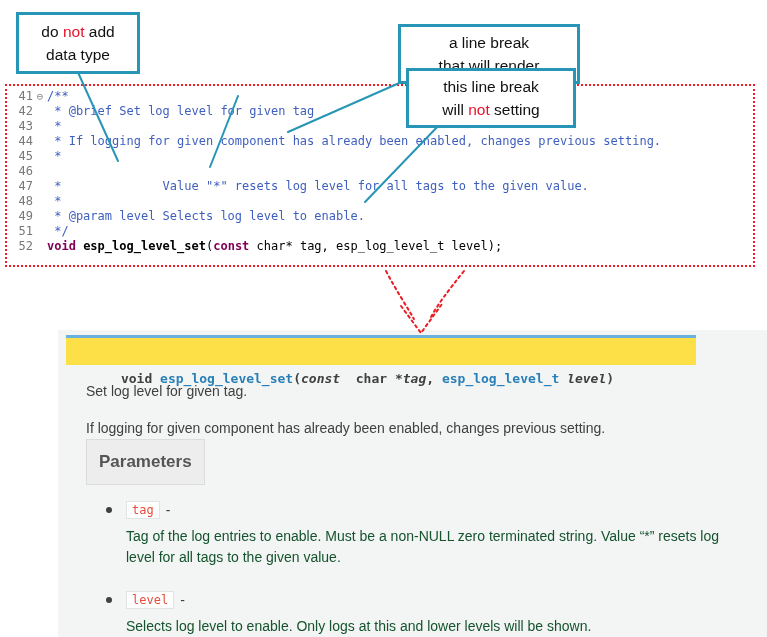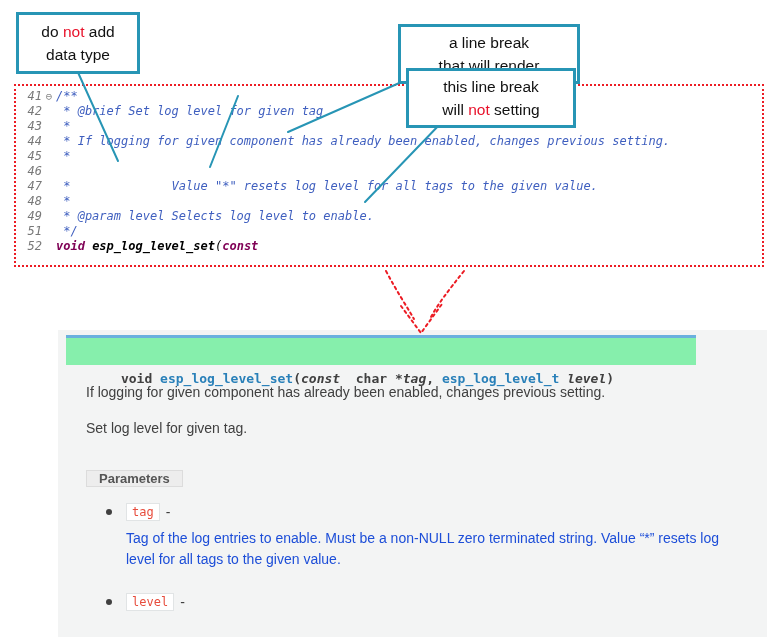--- a/index.html
+++ b/index.html
@@ -17,62 +17,62 @@
     text-align:center; color:#111; font-size:15.5px; line-height:23px; white-space:pre;
   }
   .callout .red { color:#E8112A; }
   .c1 { left:16px;  top:12px; width:118px; height:56px; }
   .c2 { left:148px; top:44px; width:182px; height:52px; }
   .c3 { left:398px; top:8px;  width:176px; height:54px;margin-top:16px; }
   .c4 { left:406px; top:68px; width:164px; height:54px; }
 
   
   .code-frame {
-    position:absolute; left:14px; top:84px; width:750px; height:183px; z-index:2;
+    position:absolute; left:5px; top:84px; width:750px; height:183px; z-index:2;
     border:2px dotted #EC1C24; background:#ffffff; box-sizing:border-box;
-    padding-top:3px; font-family:"DejaVu Sans Mono", monospace; font-size:12px;font-style:italic;
+    padding-top:3px; font-family:"DejaVu Sans Mono", monospace; font-size:12px;
   }
   .cl { display:flex; height:15px; line-height:15px; }
   .ln { width:26px; text-align:right; color:#787878; flex:0 0 26px; }
   .fold { width:14px; flex:0 0 14px; text-align:center; color:#8a8a8a; font-size:11px; }
   .ct { white-space:pre; color:#3F5FBF; }
   .kw { color:#7F0055; font-weight:bold; white-space:pre; }
   .fn { color:#000; font-weight:bold; white-space:pre; }
   .pl { color:#000; white-space:pre; }
 
   
   .doc-panel {
     position:absolute; left:58px; top:330px; width:709px; height:307px; z-index:1;
     background:#F3F4F4; color:#404040;
   }
   .sig {
     margin:5px 0 0 8px; width:622px; height:27px; box-sizing:content-box;
-    background:#86efac; border-top:3px solid #6AB0DE;
+    background:#fde047; border-top:3px solid #6AB0DE;
     font-family:"DejaVu Sans Mono", monospace; font-size:13px; font-weight:bold;
     line-height:27px; padding-left:8px; white-space:pre; color:#404040;
   }
   .sig .t-link { color:#2980B9; }
   .sig .t-it { font-style:italic; }
   .doc-p { margin:0; font-size:14px; line-height:1.45; color:#404040; }
   .p1 { margin:16px 0 0 28px; }
   .p2 { margin:17px 0 0 28px; }
   .params-label {
-    display:inline-block; margin:31px 0 0 28px; background:#EDEDED;
-    border:1px solid #DCDCDC; padding:0 12px; font-weight:bold;
-    font-size:13px; color:#555;
+    display:inline-block; margin:0 0 0 28px; background:#EDEDED;
+    border:1px solid #DCDCDC; padding:12px 12px; font-weight:bold;
+    font-size:17px; color:#555;
   }
   .param-head { margin:16px 0 0 48px; display:flex; align-items:center; }
   .param-head.second { margin-top:22px; }
   .bullet { width:6px; height:6px; border-radius:50%; background:#404040; display:inline-block; margin-right:14px; flex:0 0 6px; }
   .chip {
     font-family:"DejaVu Sans Mono", monospace; font-size:12px; color:#E74C3C;
     background:#ffffff; border:1px solid #E1E4E5; padding:1px 5px;
   }
   .dash { margin-left:6px; font-size:14px; color:#404040; }
-  .param-desc { margin:7px 0 0 68px; width:600px; font-size:14px; line-height:1.55; color:#1d4ed8; }
+  .param-desc { margin:7px 0 0 68px; width:600px; font-size:14px; line-height:1.55; color:#14532d; }
 </style>
 </head>
 <body>
 
 <div class="stage">
 
   <svg class="overlay" viewBox="0 0 767 637" xmlns="http://www.w3.org/2000/svg">
     <g stroke="#2795B5" stroke-width="2" stroke-linecap="round">
       <line x1="76" y1="68" x2="118" y2="161"></line>
       <line x1="238" y1="96" x2="210" y2="167"></line>
@@ -153,44 +153,46 @@
         <span class="ct"> */</span>
     </div>
     <div class="cl">
       <span class="ln">52</span>
         <span class="fold"></span>
         <span class="kw">void</span>
         <span class="pl"> </span>
         <span class="fn">esp_log_level_set</span>
         <span class="pl">(</span>
         <span class="kw">const</span>
+        <span class="pl"> char* tag, esp_log_level_t level);</span>
     </div>
   </div>
 
   <div class="doc-panel">
     <div class="sig">
       <span>void </span><span class="t-link">esp_log_level_set</span><span>(</span><span class="t-it">const</span><span>  char *</span><span class="t-it">tag</span><span>, </span><span class="t-link">esp_log_level_t</span><span> </span><span class="t-it">level</span><span>)</span>
     </div>
 
+    <p class="doc-p p1">Set log level for given tag.</p>
     <p class="doc-p p2">If logging for given component has already been enabled, changes previous setting.</p>
-    <p class="doc-p p1">Set log level for given tag.</p>
 
     <div class="params-label">Parameters</div>
 
     <div>
       <div class="param-head">
         <span class="bullet"></span>
         <span class="chip">tag</span>
         <span class="dash">-</span>
       </div>
       <div class="param-desc">Tag of the log entries to enable. Must be a non-NULL zero terminated string. Value “*” resets log level for all tags to the given value.</div>
     </div>
 
     <div>
       <div class="param-head second">
         <span class="bullet"></span>
         <span class="chip">level</span>
         <span class="dash">-</span>
       </div>
+      <div class="param-desc">Selects log level to enable. Only logs at this and lower levels will be shown.</div>
     </div>
   </div>
 
 </div>
 
 </body></html>

